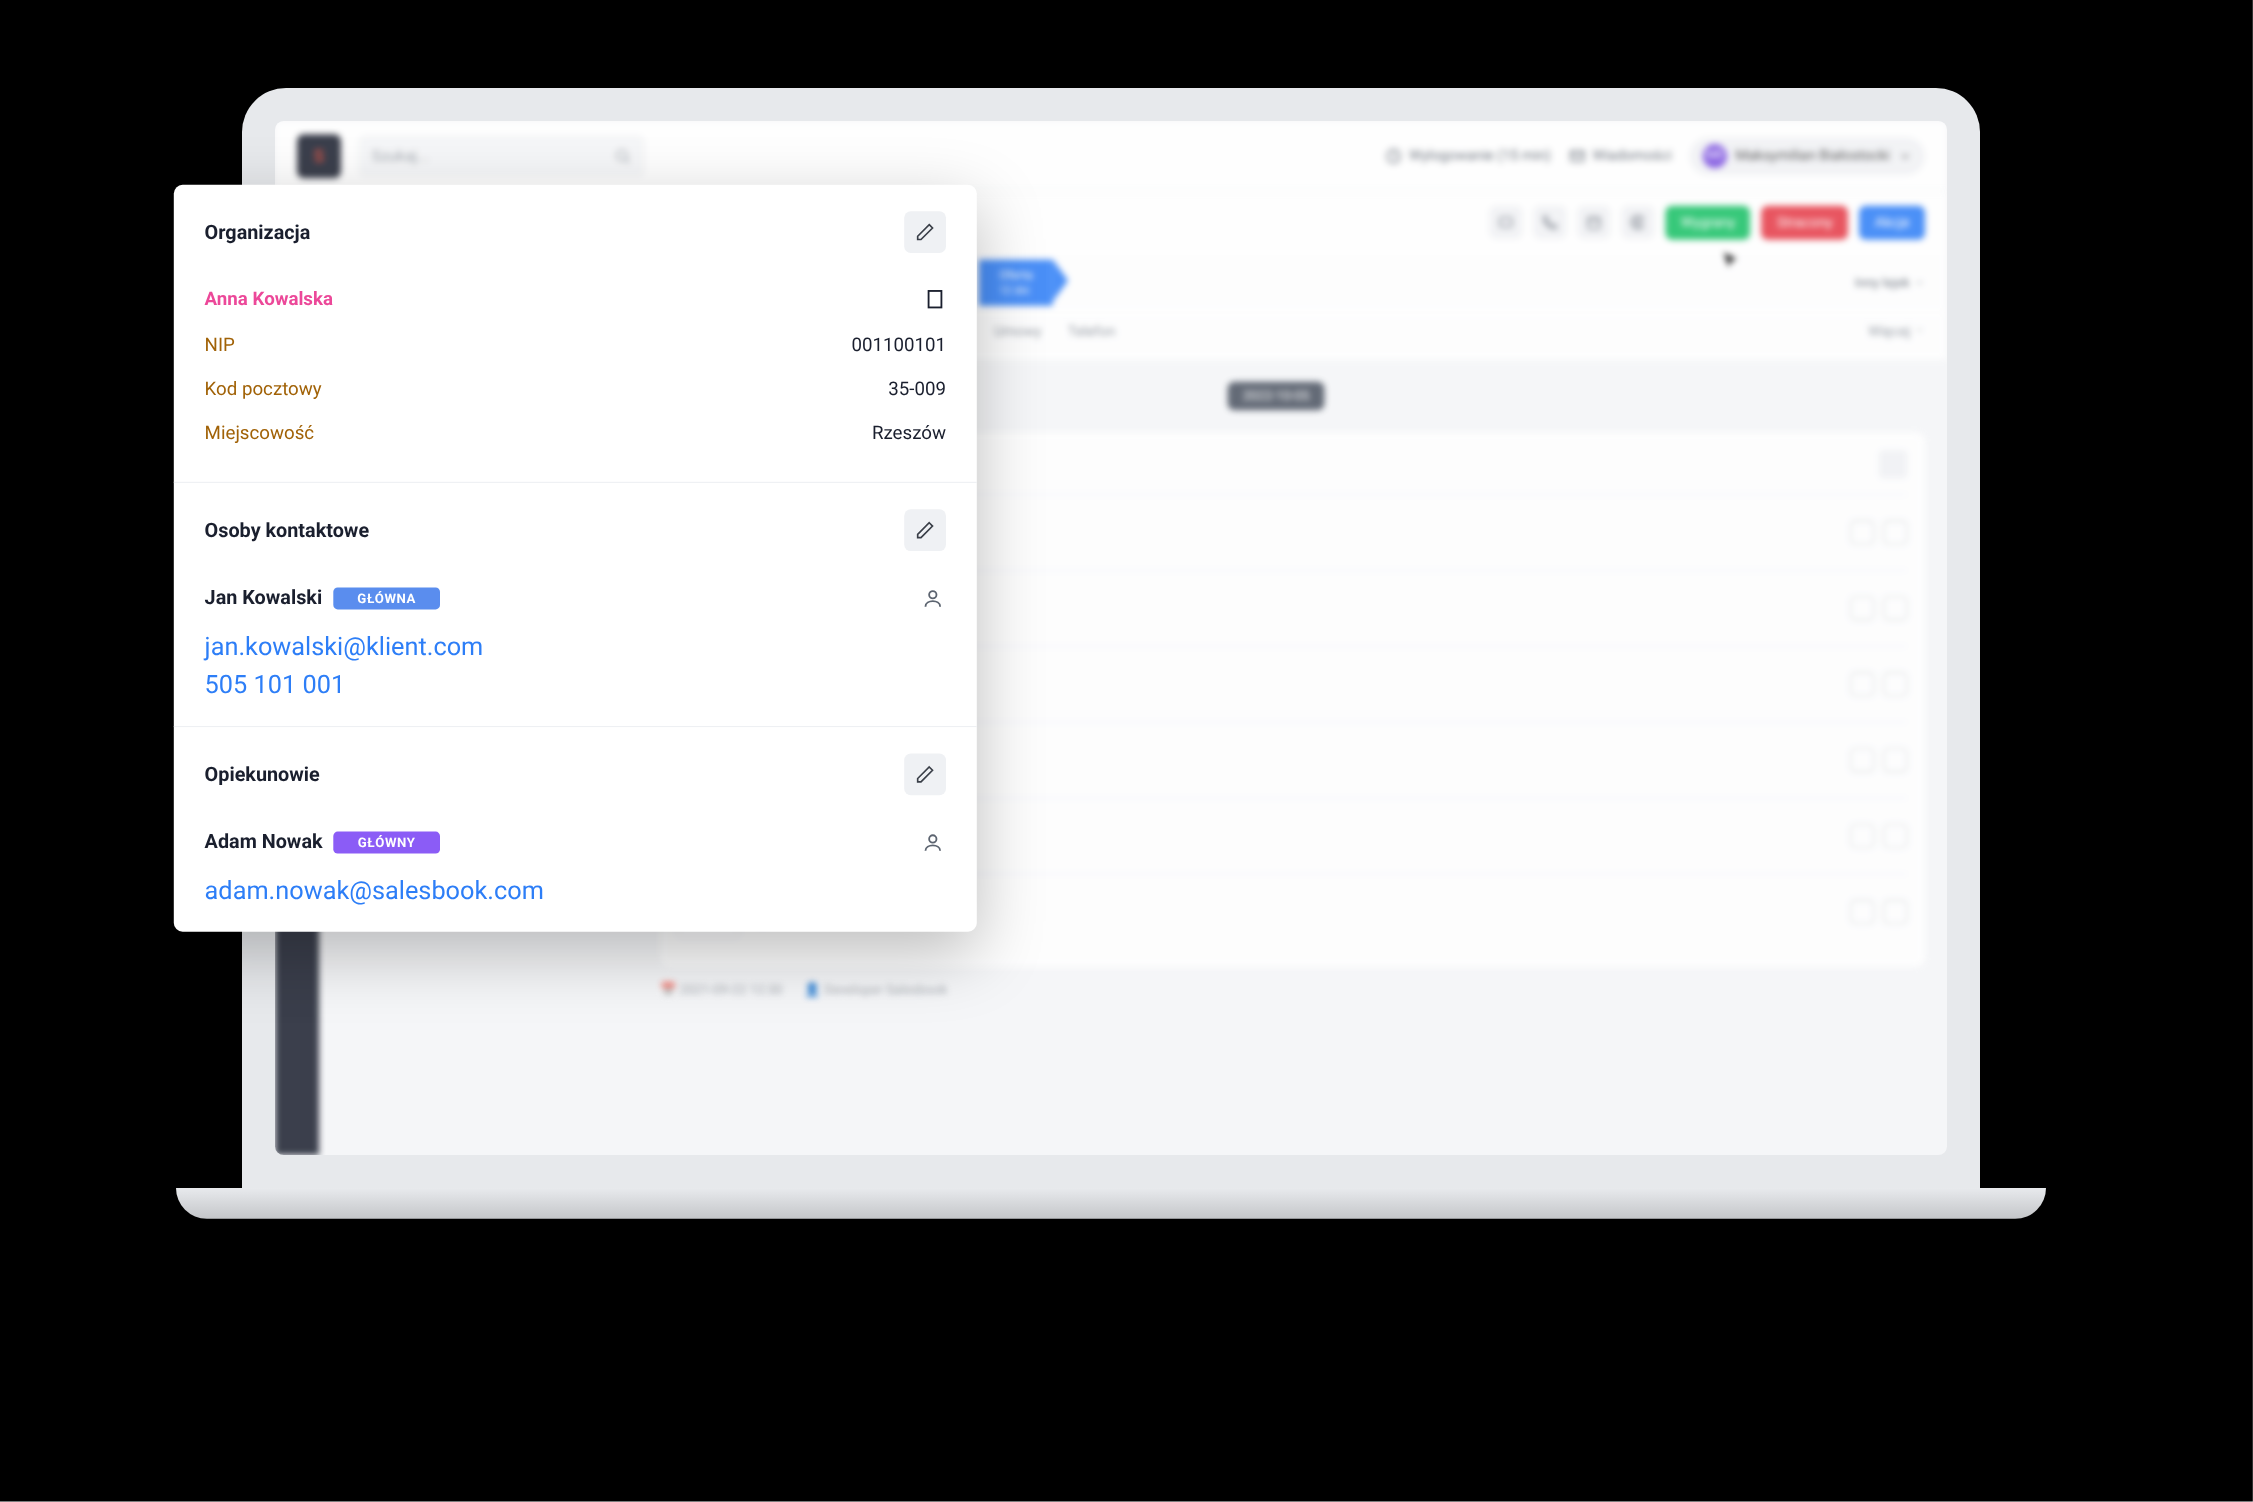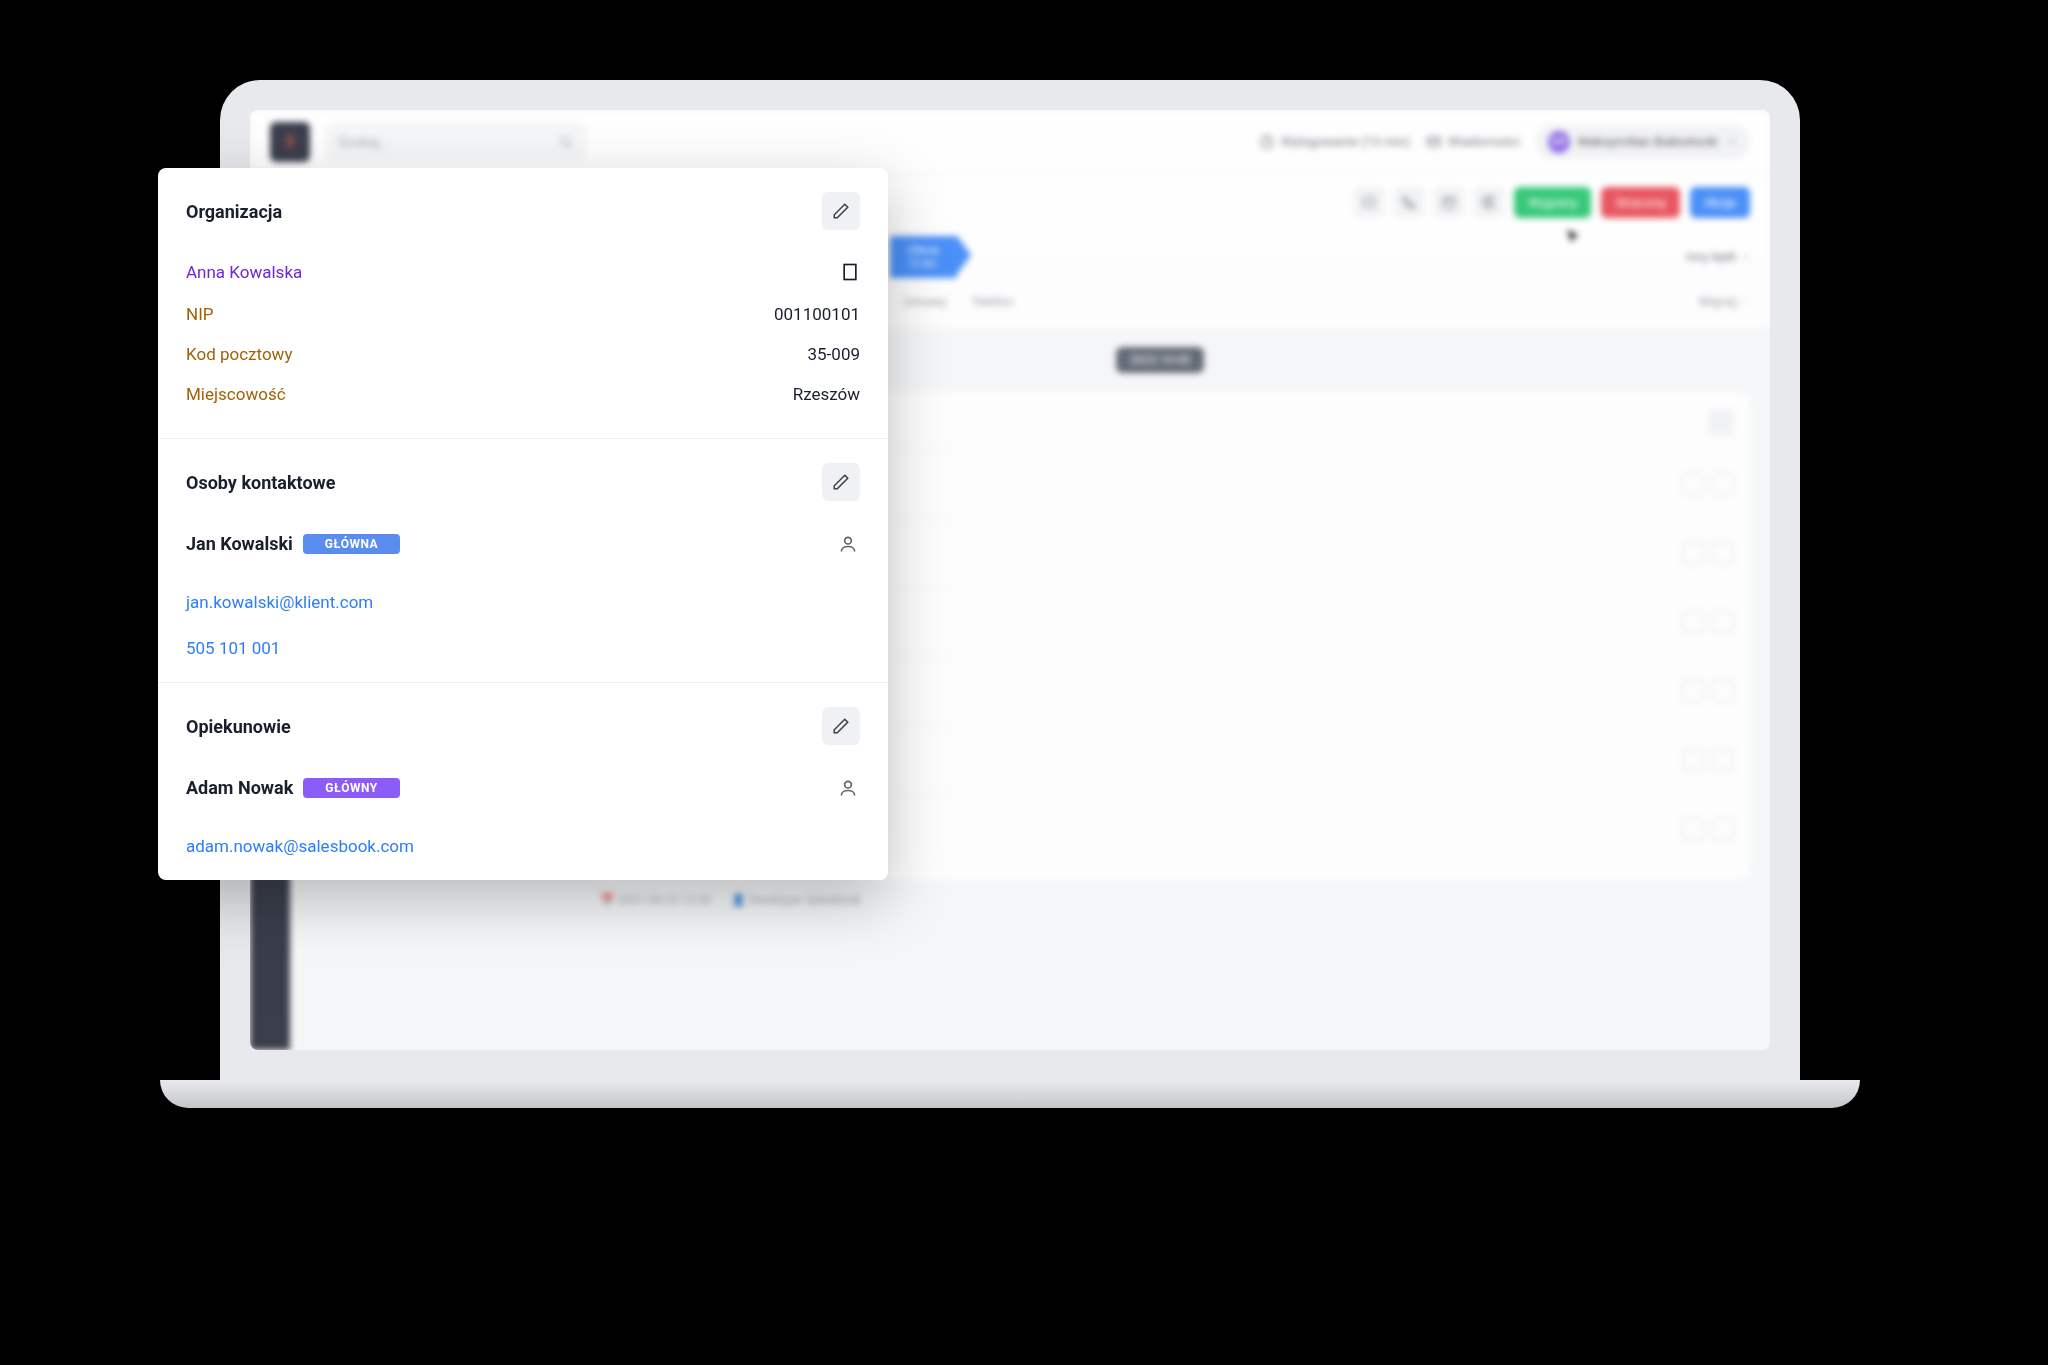--- a/index.html
+++ b/index.html
@@ -56,29 +56,29 @@
 .bl-card{background:#fff;border-radius:6px;padding:14px;margin-bottom:12px;font-size:12px;color:#9aa0a8;}
 
 
 .panel { position:absolute; left:158px; top:168px; width:730px; background:#fff; border-radius:8px; box-shadow:0 20px 60px rgba(0,0,0,.25); z-index:10; }
 .sect { padding:24px 28px; border-bottom:1px solid #eef0f3; }
 .sect:last-child{border-bottom:0;}
 .sect-head { display:flex; justify-content:space-between; align-items:center; margin-bottom:20px; }
 .sect-title { font-size:18px; font-weight:700; color:#1a1f2e; }
 .edit-btn { width:38px; height:38px; background:#eff1f4; border-radius:6px; display:flex; align-items:center; justify-content:center; color:#3a3f48; cursor:pointer; }
 .row { display:flex; justify-content:space-between; align-items:center; padding:12px 0; }
-.row .lbl{font-size:17px;color:#6d28d9;font-weight:400;}
+.row .lbl{font-size:17px;color:#ec4899;font-weight:700;}
 .field { display:flex; justify-content:space-between; padding:10px 0; font-size:17px; }
 .field .k{color:#a16207;}
 .field .v{color:#1a1f2e;}
 .contact-name{font-size:18px;font-weight:700;color:#1a1f2e;display:flex;align-items:center;gap:10px;}
 .badge{font-size:12px;font-weight:700;padding:3px 22px;border-radius:4px;letter-spacing:.5px;}
 .badge.blue{background:#5a8dee;color:#fff;}
 .badge.green{background:#8b5cf6;color:#fff;}
-.link{color:#2d7ef7;font-size:17px;display:block;margin-top:26px;}
+.link{color:#2d7ef7;font-size:23px;display:block;margin-top:8px;}
 .person-ico{width:22px;color:#5c6470;}
 svg{display:block;}
 </style>
 </head>
 <body>
 
 <div class="laptop">
   <div class="screen-bezel">
     <div class="screen">
 

